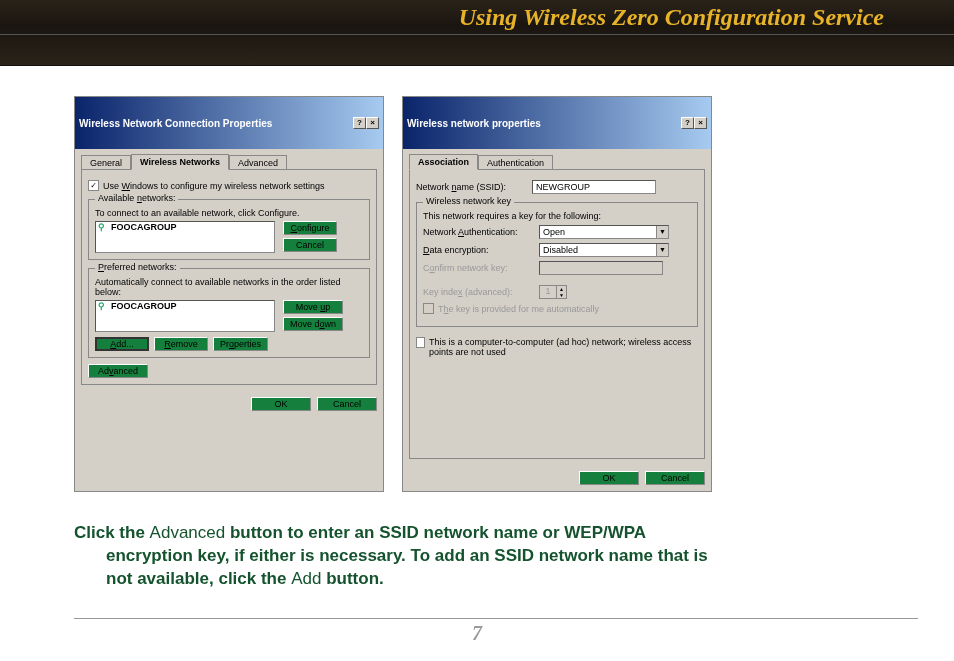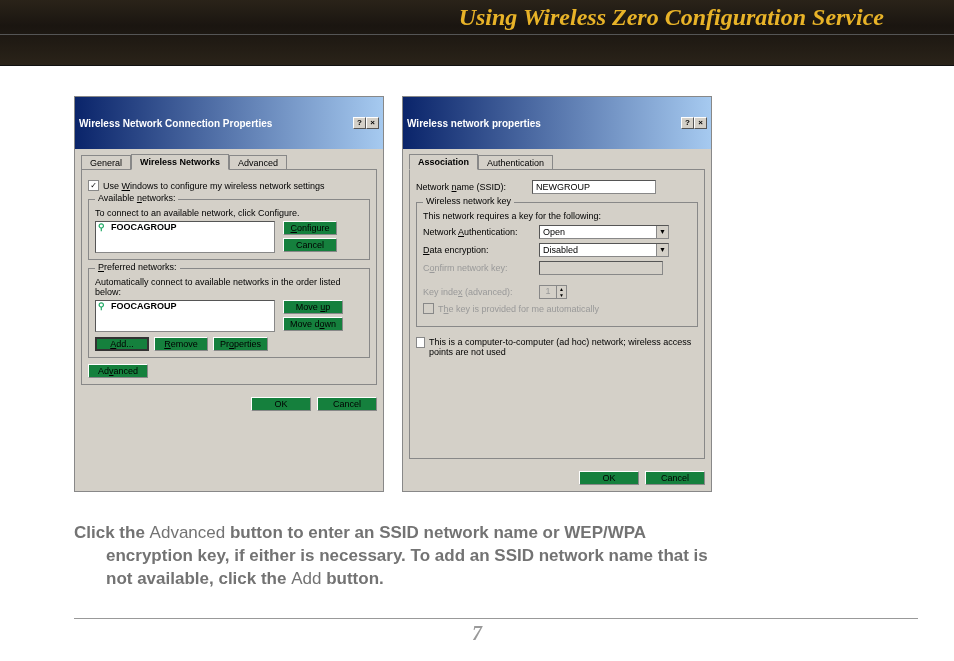--- a/index.html
+++ b/index.html
@@ -233,21 +233,21 @@
   .spin .val { flex: 1; background: #d4d0c8; font-size: 9px; text-align: center; }
   .spin .arrows { width: 10px; display: flex; flex-direction: column; font-size: 5px; border-left: 1px solid #888; }
   .spin .arrows div { flex: 1; text-align: center; line-height: 6px; }
   
   .instruction {
     margin: 30px 74px 0 74px;
     font-family: Arial, sans-serif;
     font-size: 17px;
     font-weight: bold;
     line-height: 1.35;
-    color: #737373;
+    color: #14532d;
   }
   .instruction .light { font-weight: normal; }
   .instruction-indent { padding-left: 32px; }
   
   .footer-line {
     position: absolute;
     bottom: 42px;
     left: 74px;
     right: 36px;
     border-top: 1px solid #999;

